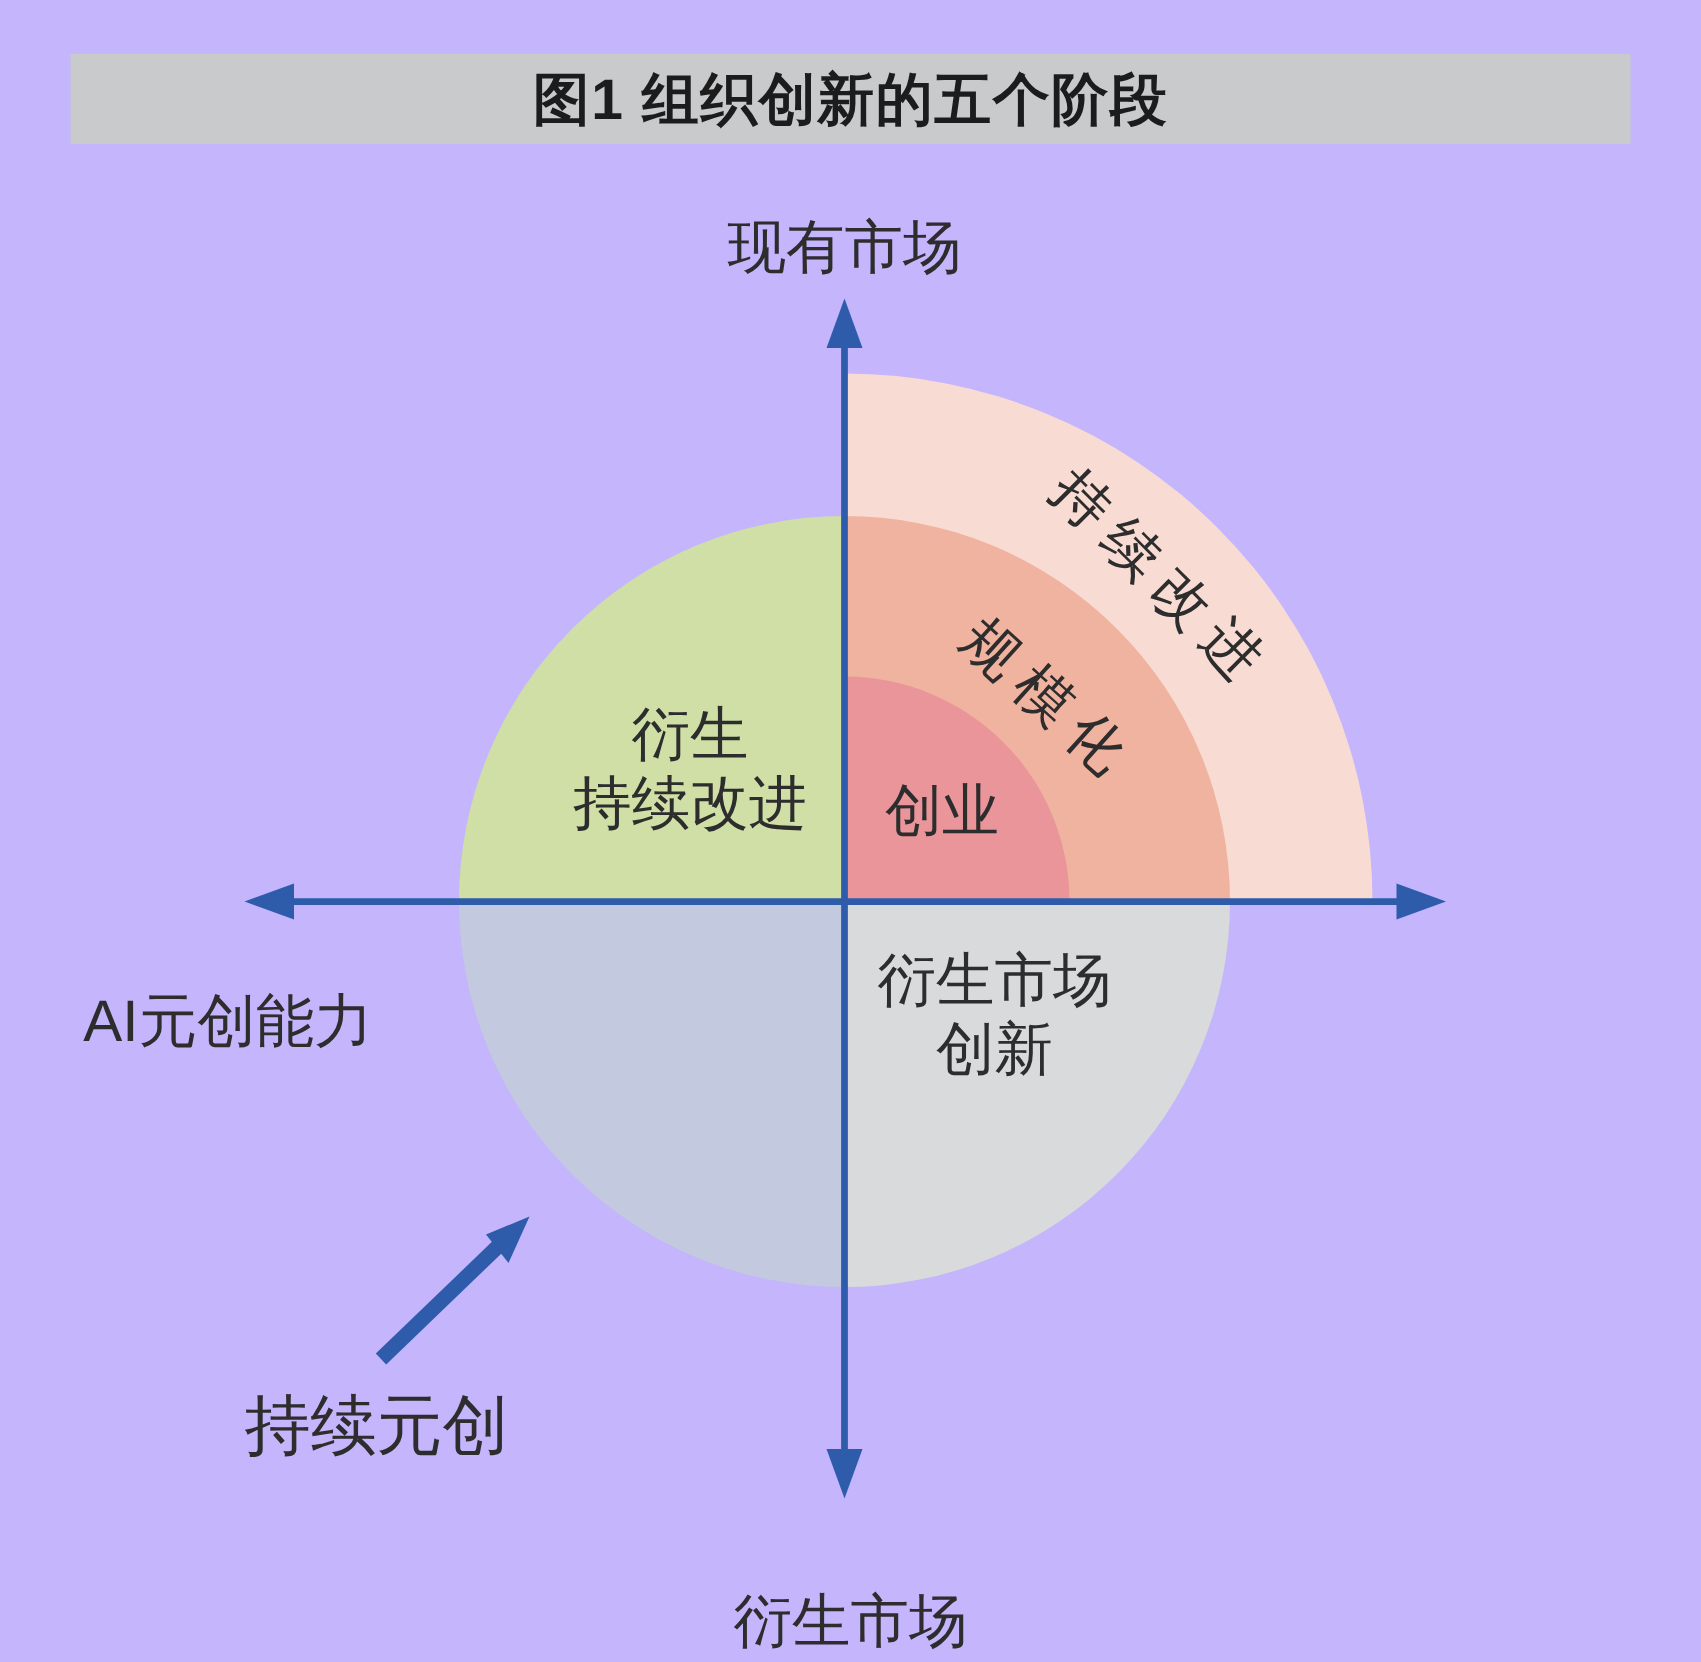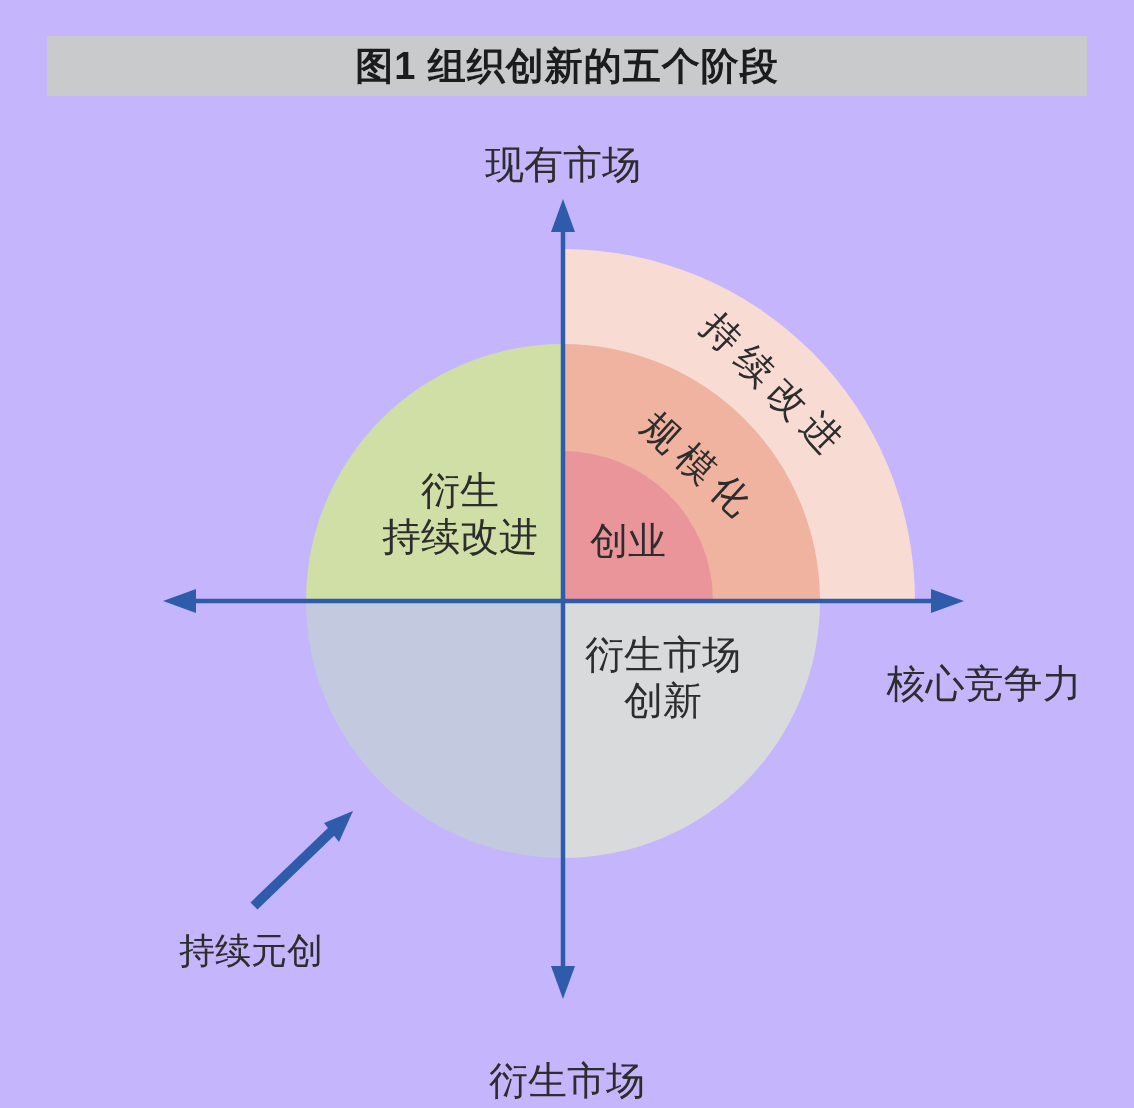--- a/index.html
+++ b/index.html
@@ -35,21 +35,21 @@
     transform: translate(-50%, -50%);
     color: #2d2d2d;
     white-space: nowrap;
     text-align: center;
   }
   .axis-lbl { font-size: 39px; font-weight: 500; margin-top: 23px; }
   .quad-lbl { font-size: 39px; font-weight: 500; line-height: 1.18; }
   .stage-lbl { font-size: 38px; font-weight: 500; }
   .rot42 { transform: translate(-50%, -50%) rotate(42deg); letter-spacing: 9px; }
   .rot45 { transform: translate(-50%, -50%) rotate(45deg); letter-spacing: 9px; }
-  .annotation-lbl { font-size: 36px; font-weight: 500; }
+  .annotation-lbl { font-size: 44px; font-weight: 500; }
 </style>
 </head>
 <body>
 
 <div class="stage">
 
   <div class="title-bar" style="background:#c8cacc;">
     <span>图1 组织创新的五个阶段</span>
   </div>
 
@@ -70,21 +70,21 @@
     <polygon points="563,999 551,966 575,966" fill="#2e5cab"></polygon>
     <polygon points="163,601 196,589 196,613" fill="#2e5cab"></polygon>
     <polygon points="964,601 931,589 931,613" fill="#2e5cab"></polygon>
 
     <line x1="254" y1="906" x2="334" y2="829" stroke-width="10" stroke="#2e5cab"></line>
     <polygon points="353,811 339,842 324,823" fill="#2e5cab"></polygon>
   </svg>
 
   <div class="lbl axis-lbl" style="left:563px; top:142px;">现有市场</div>
   <div class="lbl axis-lbl" style="left:567px; top:1058px;">衍生市场</div>
-  <div class="lbl axis-lbl" style="left:984px; top:661px;">核心竞争力</div>
+  <div class="lbl axis-lbl" style="left:152px; top:658px;">AI元创能力</div>
 
   <div class="lbl quad-lbl" style="left:460px; top:514px;">
     <div>衍生</div>
     <div>持续改进</div>
   </div>
   <div class="lbl quad-lbl" style="left:663px; top:678px;">
     <div>衍生市场</div>
     <div>创新</div>
   </div>
 

